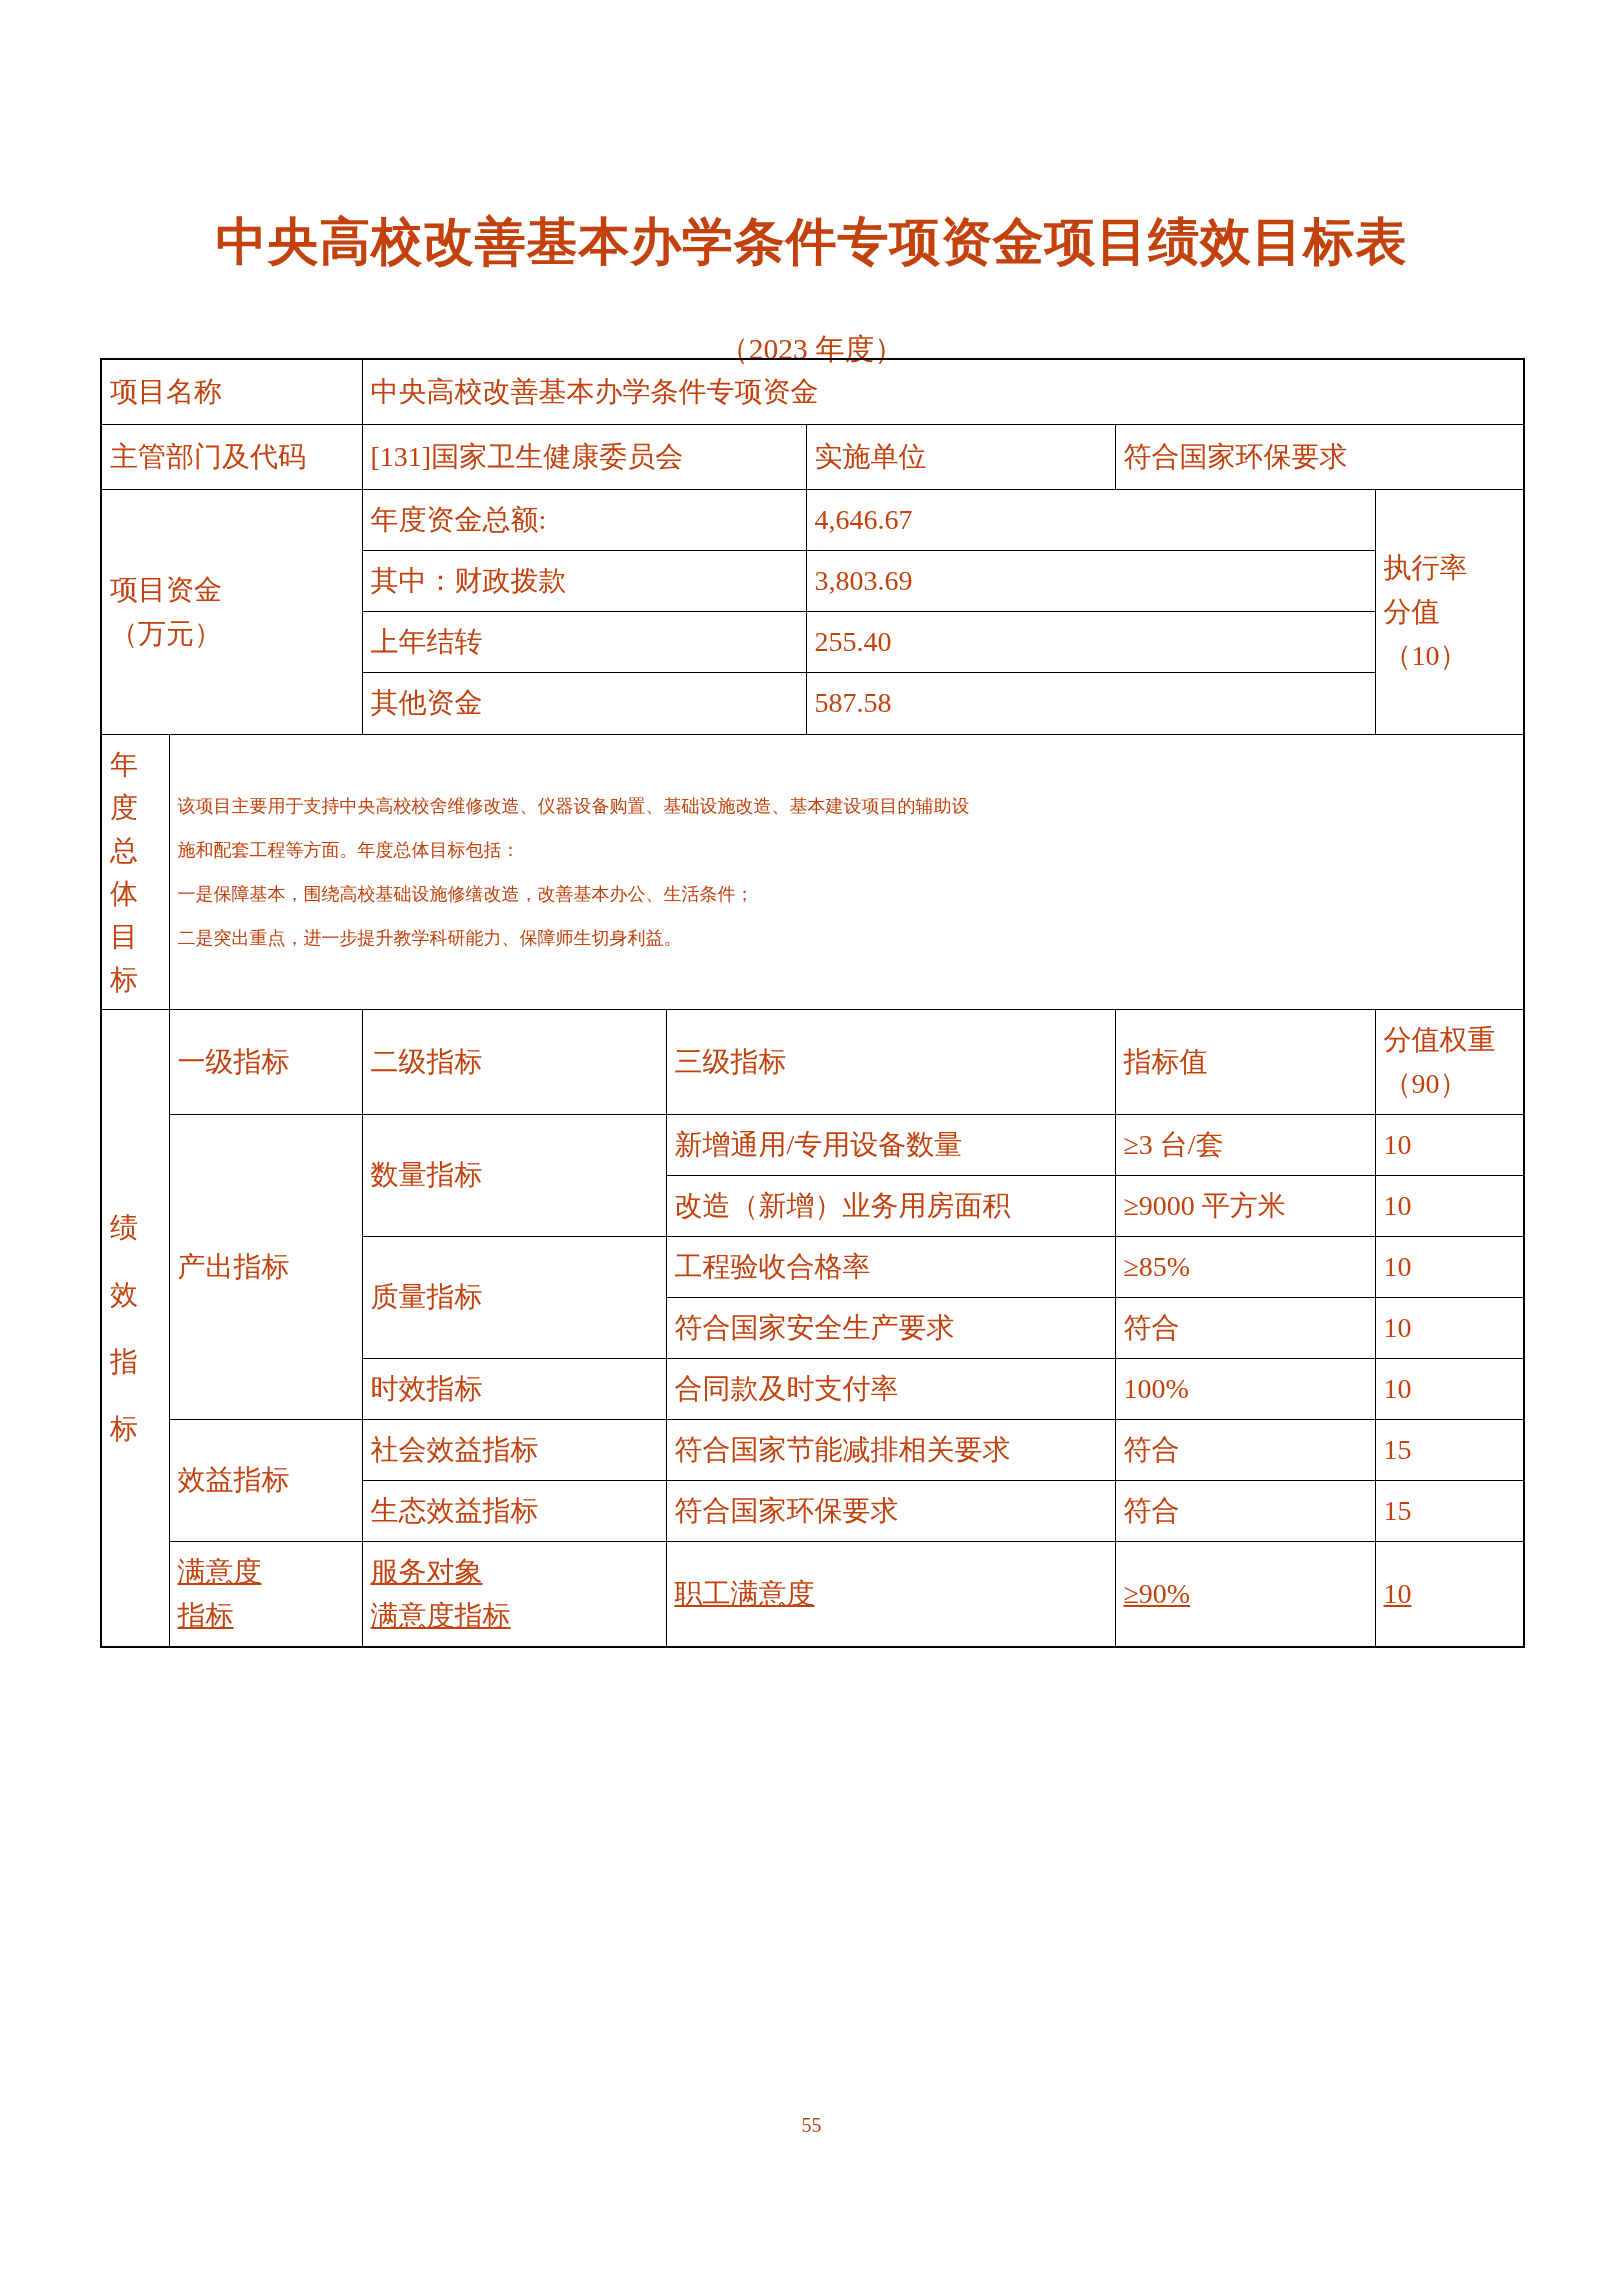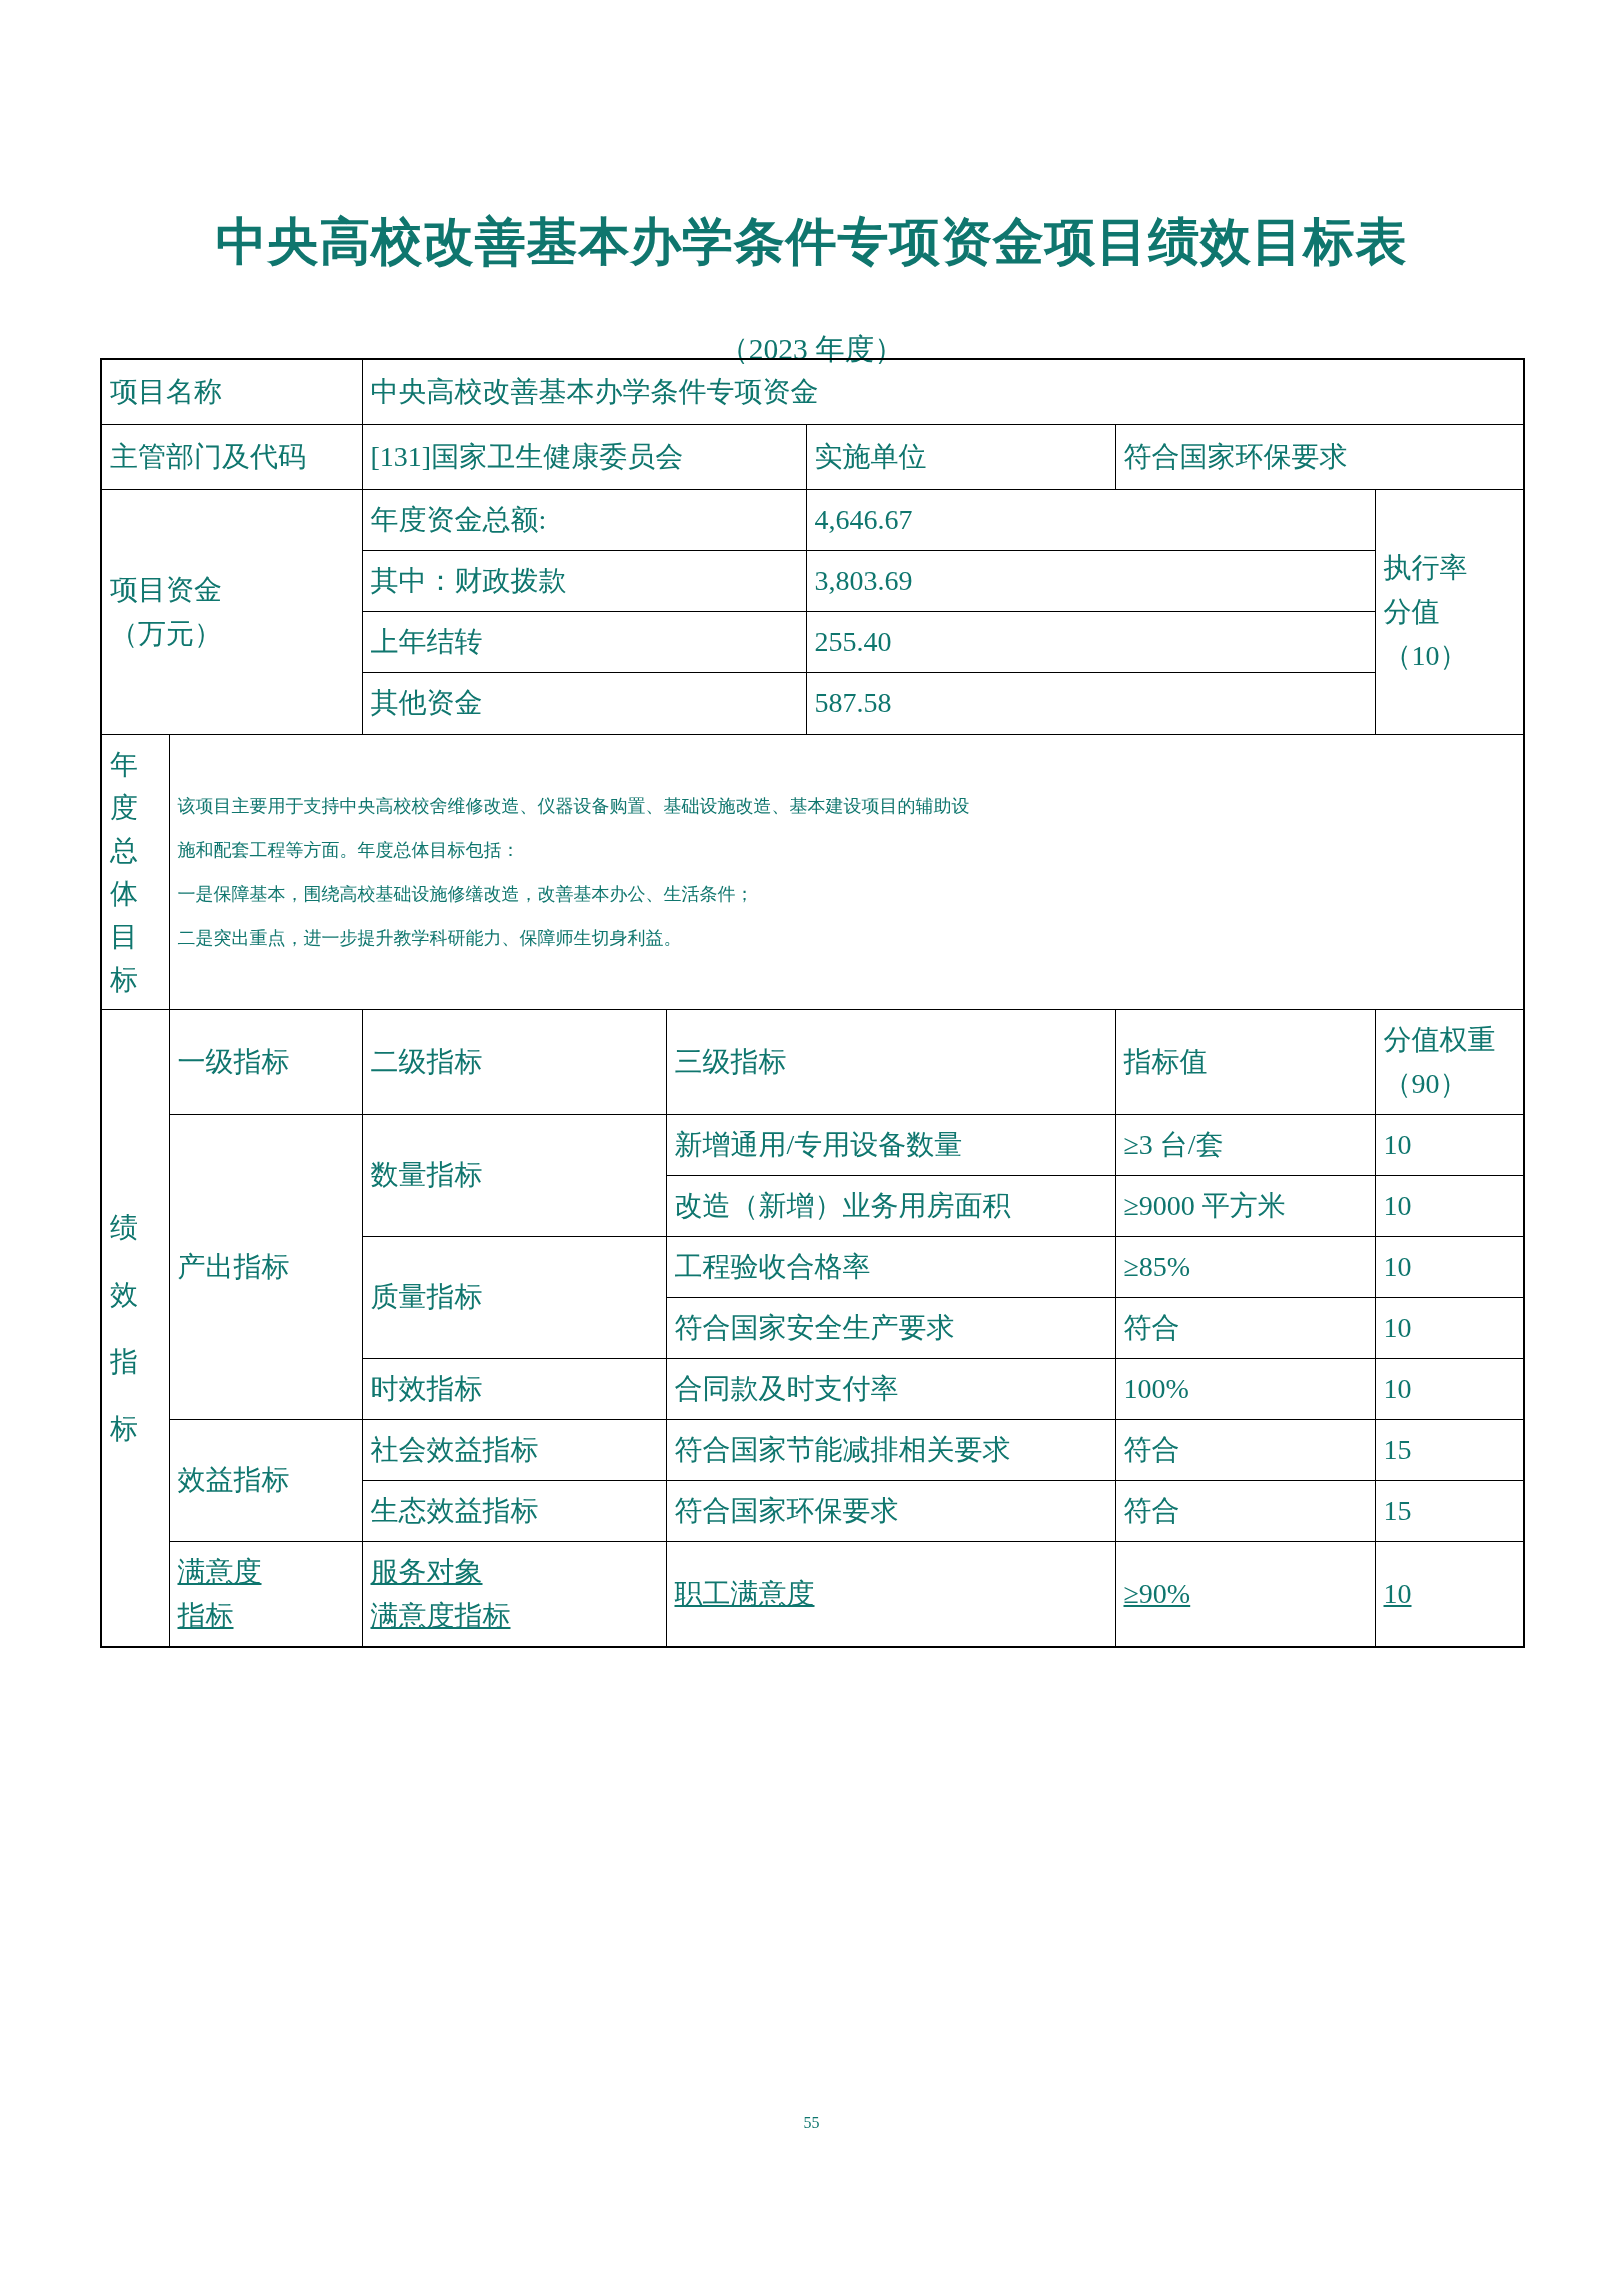--- a/index.html
+++ b/index.html
@@ -2,21 +2,21 @@
 <html style="font-size:13px"><head>
 <meta charset="utf-8">
 <style>
   html,body{margin:0;padding:0;background:#ffffff;}
   .page{
     position:relative;
     width:1623px;
     height:2295px;
     background:#ffffff;
     font-family:"Liberation Serif","DejaVu Serif",serif;
-    color:#0f766e;
+    color:#c2410c;
   }
   .title{
     position:absolute;
     top:211px;
     left:0;
     width:100%;
     text-align:center;
     font-family:"Liberation Sans","DejaVu Sans",sans-serif;
     font-weight:700;
     font-size:51px;
@@ -70,21 +70,21 @@
     white-space:nowrap;
     font-size:18px;
     line-height:44px;
   }
   .pagenum{
     position:absolute;
     top:2114px;
     left:0;
     width:100%;
     text-align:center;
-    font-size:16px;
+    font-size:20px;
   }
 </style>
 </head>
 <body>
 
 <div class="page">
 
   <h1 class="title">中央高校改善基本办学条件专项资金项目绩效目标表</h1>
   <div class="subtitle">（2023 年度）</div>
 

